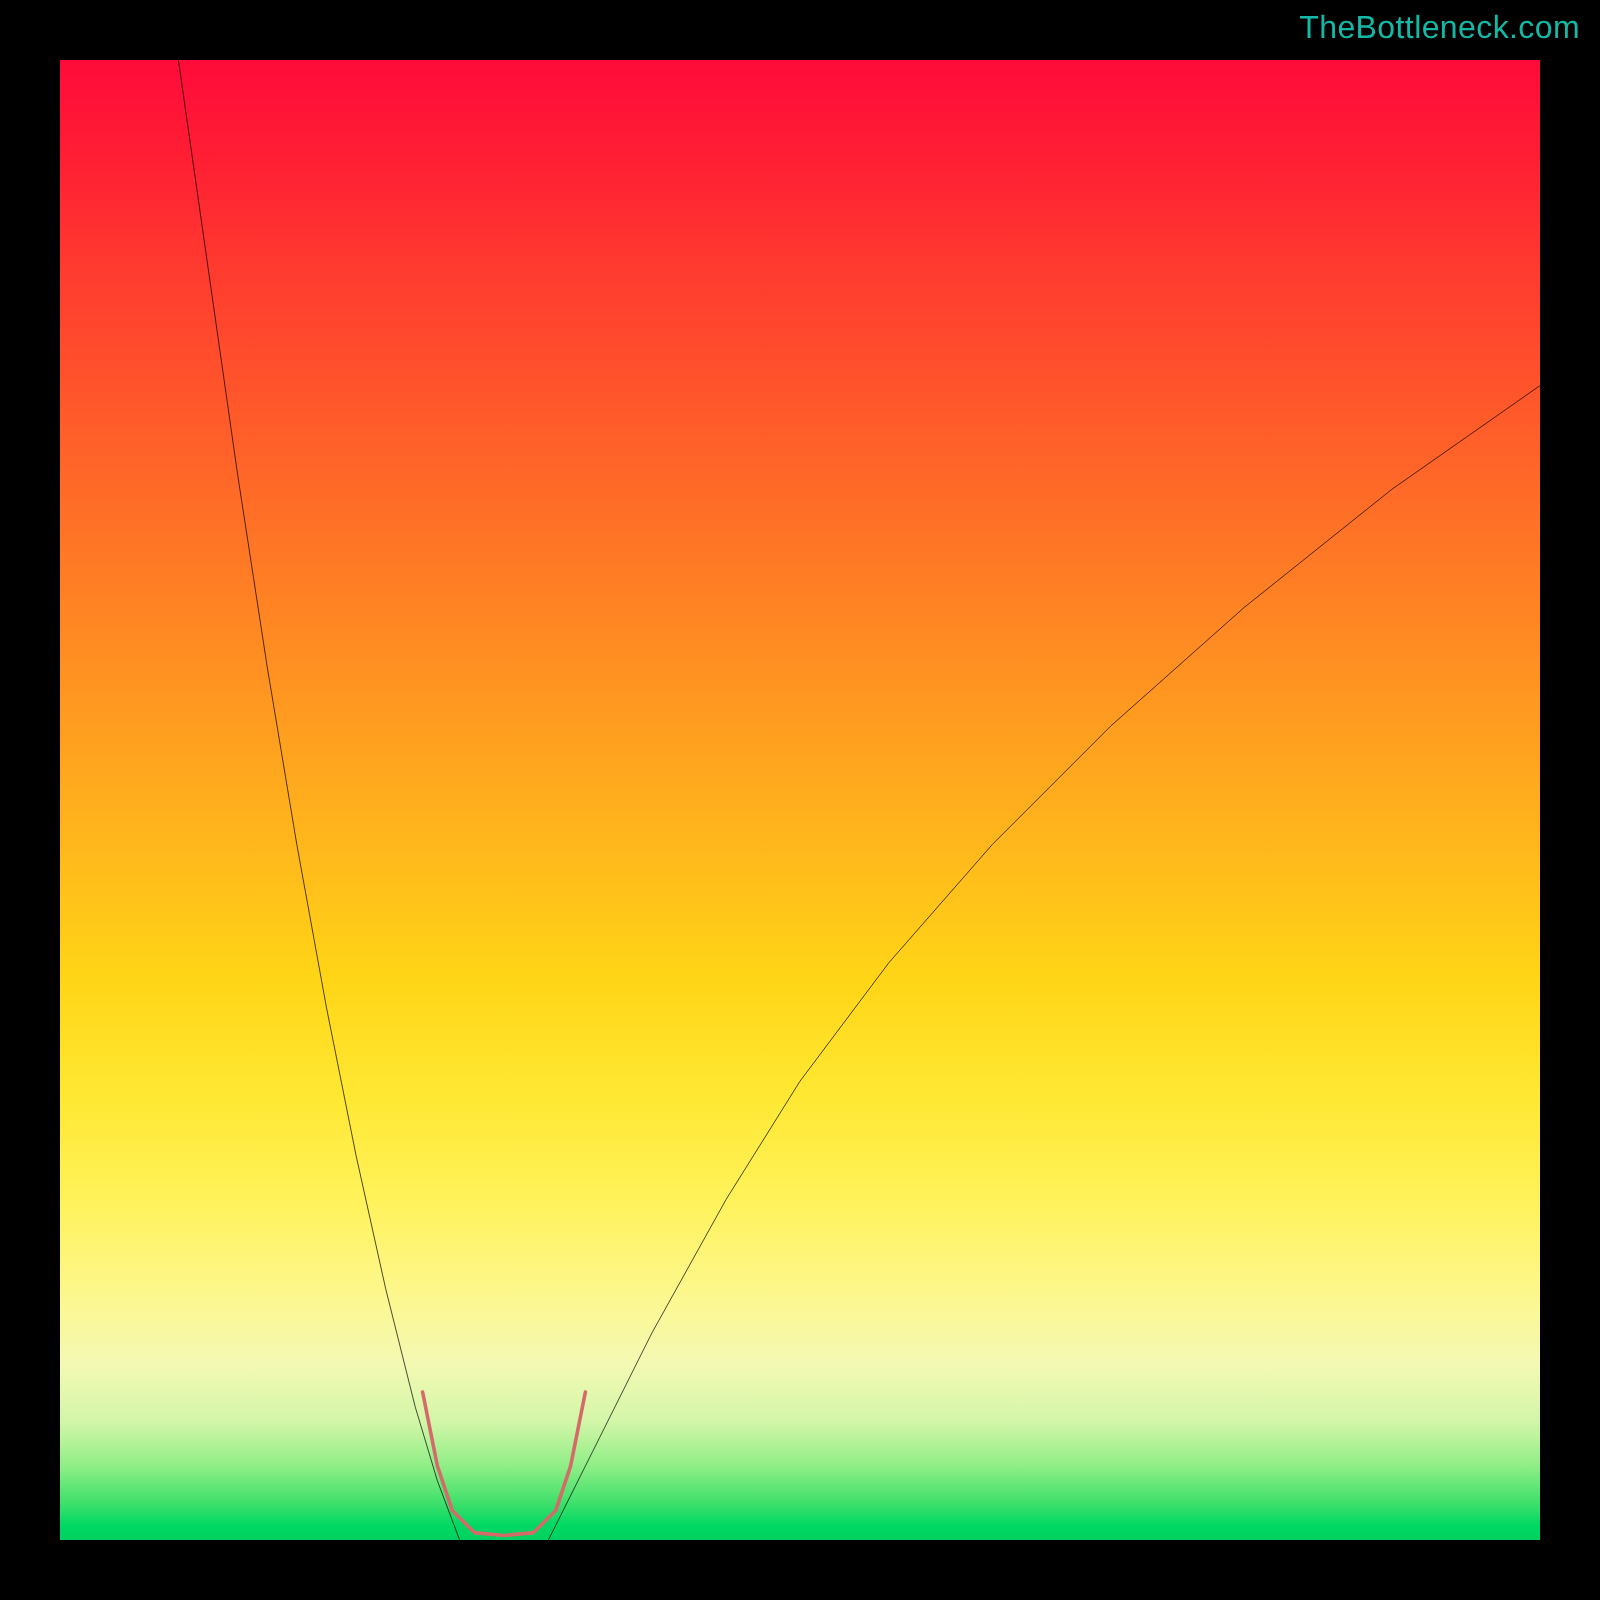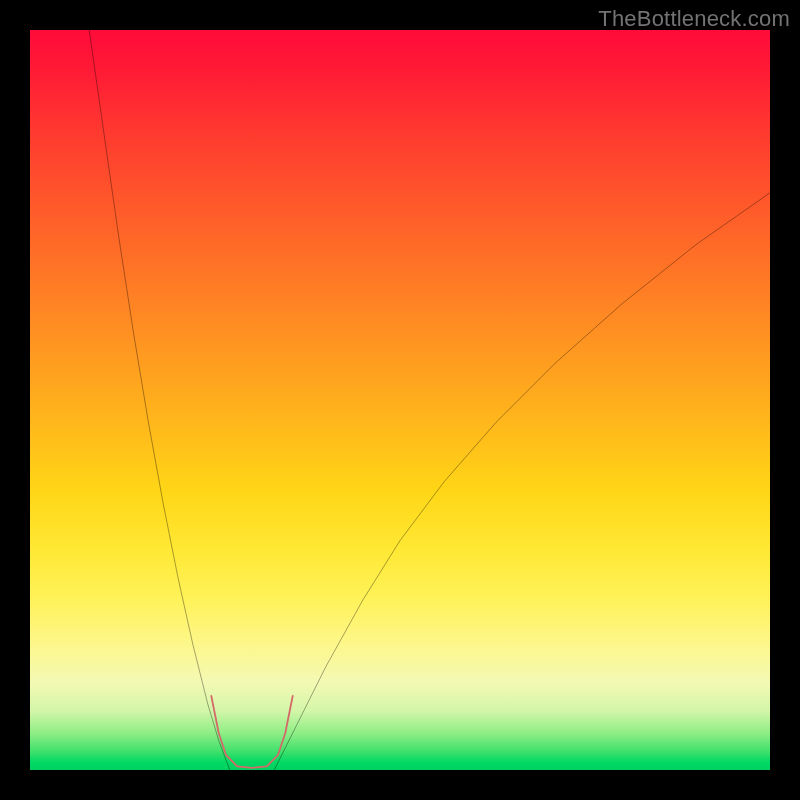--- a/index.html
+++ b/index.html
@@ -14,22 +14,22 @@
   .stage {
     position: relative;
     width: 800px;
     height: 800px;
     background: #000;
   }
   .watermark {
     position: absolute;
     top: 6px;
     right: 10px;
-    color: #737373;
-    font-size: 22px;
+    color: #14b8a6;
+    font-size: 16px;
     font-weight: 400;
     letter-spacing: 0.2px;
     z-index: 5;
     user-select: none;
   }
   .plot {
     position: absolute;
     left: 30px;
     top: 30px;
     width: 740px;

